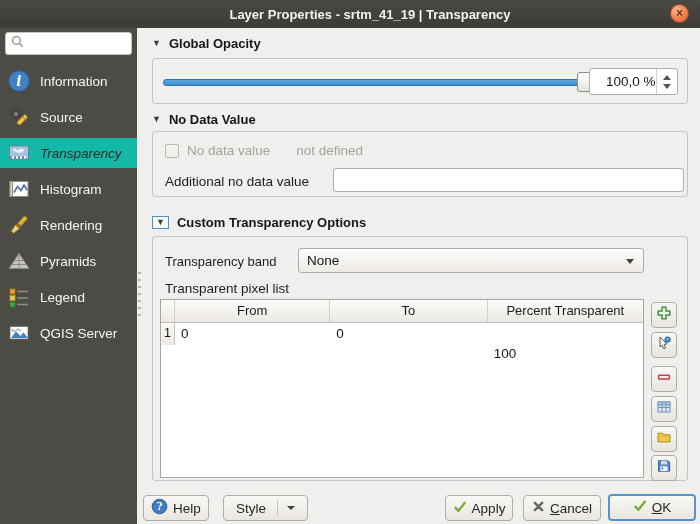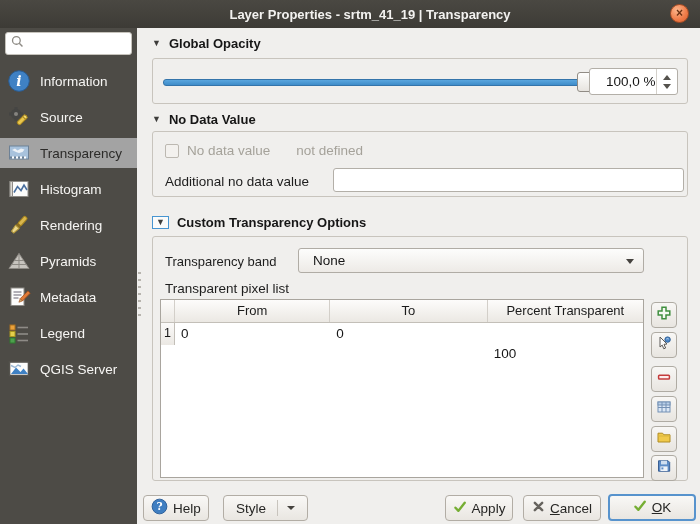--- a/index.html
+++ b/index.html
@@ -16,21 +16,21 @@
   .close-x { color:#6b3113; font-size:12px; font-weight:bold; line-height:1; margin-top:-1px; }
 
   
   .sidebar { position:absolute; left:0; top:28px; width:137px; height:496px; background:#4d4b46; }
   .search-box { position:absolute; left:5px; top:4px; width:127px; height:23px; background:#fff;
     border:1px solid #c6c3bc; border-radius:3px; display:flex; align-items:center; padding-left:4px; gap:3px; }
   .search-box input { border:none; outline:none; width:96px; font-size:12px; background:transparent; }
   .nav { position:absolute; left:0; top:38px; width:137px; display:flex; flex-direction:column; gap:6px; }
   .nav-item { height:30px; display:flex; align-items:center; gap:9px; padding-left:7px;
     color:#f6f5f3; font-size:13.5px; cursor:default; }
-  .nav-item.selected { background:#a3a3a3; color:#2c2b29; }
+  .nav-item.selected { background:#14b8a6; color:#2c2b29;font-style:italic; }
   .nicon { width:24px; height:24px; flex:0 0 24px; display:flex; align-items:center; justify-content:center; }
   .nicon svg { width:24px; height:24px; }
 
   
   .content { position:absolute; left:137px; top:28px; width:563px; height:496px; background:#f0efed; }
   .splitter { position:absolute; left:1px; top:244px; width:3px; height:44px;
     background:repeating-linear-gradient(#b7b4ae 0 2px, transparent 2px 7px); }
 
   .sec-hdr { position:absolute; left:15px; display:flex; align-items:center; gap:8px;
     font-size:13px; font-weight:bold; color:#161616; }
@@ -61,21 +61,21 @@
   .checkbox { width:14px; height:14px; background:#f3f1ee; border:1px solid #bcb8b1; border-radius:2px; }
   .nd-status { margin-left:18px; }
   .addl-label { position:absolute; left:12px; top:42px; font-size:13.5px; color:#1d1d1d; }
   .addl-input { position:absolute; left:180px; top:36px; width:351px; height:24px;
     border:1px solid #b3afa8; border-radius:3px; background:#fff; font-size:13px; padding:0 6px; outline:none; }
 
   
   .band-label { position:absolute; left:12px; top:17px; font-size:13px; color:#1d1d1d; }
   .combo { position:absolute; left:145px; top:11px; width:346px; height:25px;
     background:linear-gradient(#fdfdfc,#edeae6); border:1px solid #b0aca5; border-radius:3px;
-    display:flex; align-items:center; padding-left:14px; font-size:13.5px; color:#161616; }
+    display:flex; align-items:center; padding-left:8px; font-size:13.5px; color:#161616; }
   .combo-arrow { position:absolute; right:9px; top:10px; width:0; height:0;
     border-left:4px solid transparent; border-right:4px solid transparent; border-top:5px solid #45423e; }
   .pixel-label { position:absolute; left:12px; top:44px; font-size:13.5px; color:#1d1d1d; }
 
   .ptable { position:absolute; left:7px; top:62px; width:484px; height:179px; background:#fff;
     border:1px solid #a9a59e; }
   .thead { display:flex; height:23px; background:linear-gradient(#fdfcfb,#ecroe 0); background:linear-gradient(#fdfcfb,#ebe8e3);
     border-bottom:1px solid #c3bfb8; font-size:13px; color:#1b1b1b; }
   .th { line-height:22px; text-align:center; border-right:1px solid #d3cfc9; }
   .th-num { width:14px; } .th-from { width:156px; } .th-to { width:158px; } .th-pct { width:156px; border-right:none; }
@@ -203,33 +203,20 @@
             <svg viewBox="0 0 24 24">
               <path d="M12 4.5 L22 19.5 H2 Z" fill="#c7c4be" stroke="#8c8983"></path>
               <path d="M12 4.5 V19.5 M7.5 11.5 h9 M4.8 15.5 h14.4" stroke="#8c8983" fill="none"></path>
             </svg>
           </span>
         <span class="nlabel">Pyramids</span>
       </div>
       <div class="nav-item">
         <span class="nicon">
             <svg viewBox="0 0 24 24">
-              <rect x="4" y="3" width="13" height="17.5" fill="#fdfdfc" stroke="#8e8b86"></rect>
-              <path d="M6.5 7 h8 M6.5 10 h8 M6.5 13 h5" stroke="#9a97a0" stroke-width="1.3"></path>
-              <g transform="rotate(45 16 13)">
-                <rect x="14.5" y="4.5" width="3.2" height="11" fill="#e07b39" stroke="#a8531e" stroke-width="0.8"></rect>
-                <path d="M14.5 15.5 h3.2 l-1.6 3.4 z" fill="#caa66b" stroke="#a8531e" stroke-width="0.6"></path>
-              </g>
-            </svg>
-          </span>
-        <span class="nlabel">Metadata</span>
-      </div>
-      <div class="nav-item">
-        <span class="nicon">
-            <svg viewBox="0 0 24 24">
               <rect x="3" y="4" width="5" height="5" fill="#e9a13b" stroke="#a86f1e"></rect>
               <path d="M10.5 6.5 H21" stroke="#8e8b86" stroke-width="1.6"></path>
               <rect x="3" y="10.5" width="5" height="5" fill="#e3cf4c" stroke="#a8961e"></rect>
               <path d="M10.5 13 H21" stroke="#8e8b86" stroke-width="1.6"></path>
               <rect x="3" y="17" width="5" height="5" fill="#4da04d" stroke="#2f7a2f"></rect>
               <path d="M10.5 19.5 H21" stroke="#8e8b86" stroke-width="1.6"></path>
             </svg>
           </span>
         <span class="nlabel">Legend</span>
       </div>

